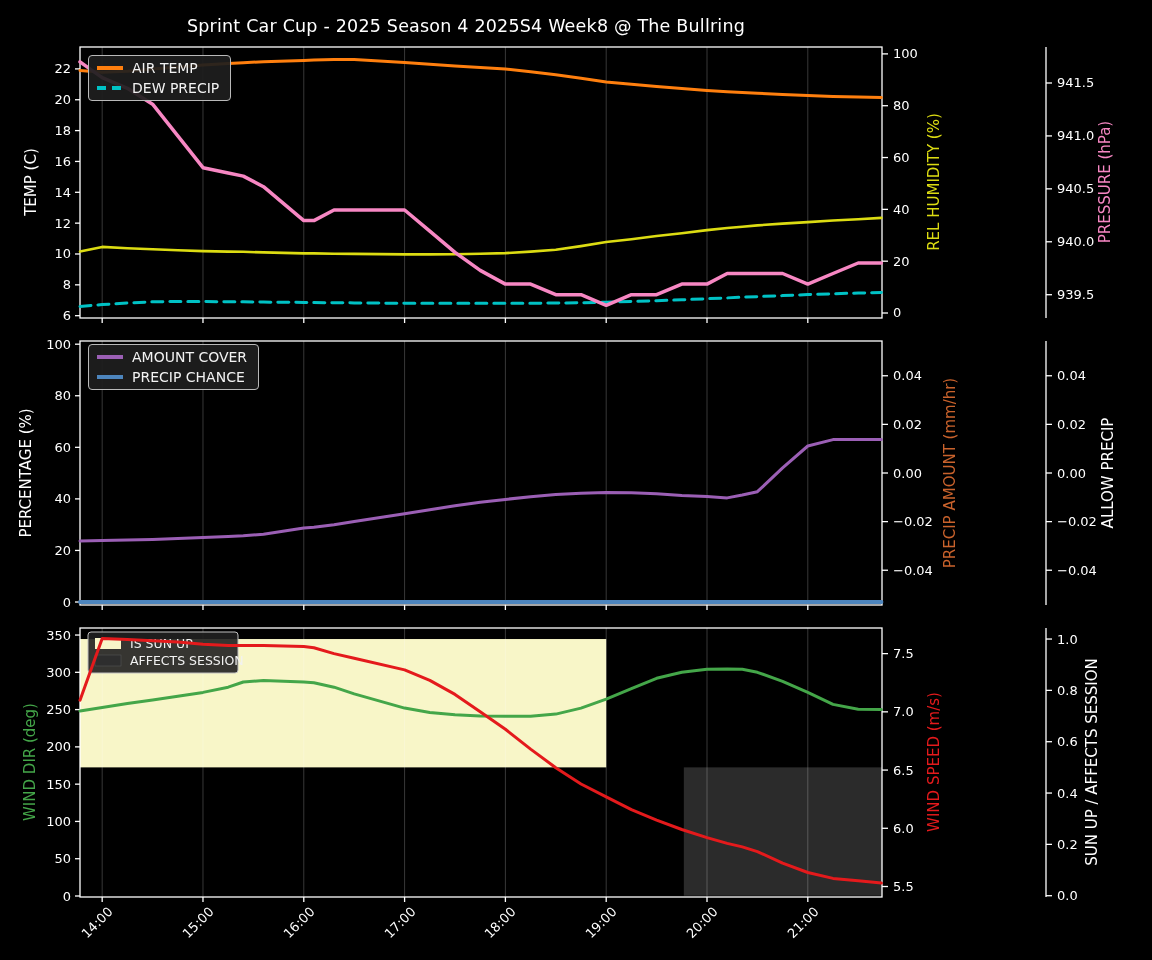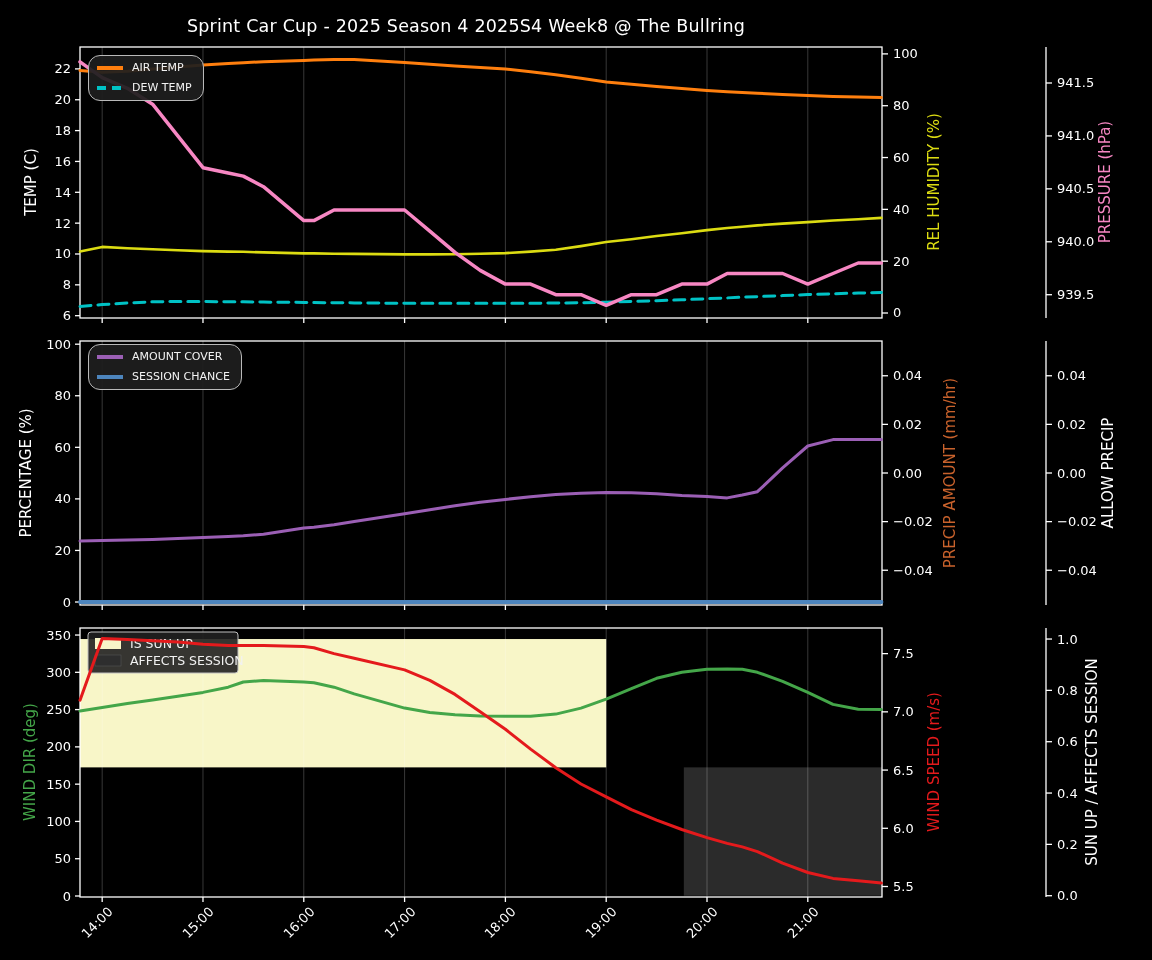--- a/index.html
+++ b/index.html
@@ -6,22 +6,22 @@
   body{width:1152px;height:960px;position:relative;overflow:hidden;
        font-family:"DejaVu Sans","Liberation Sans",sans-serif;color:#fff;}
   svg{position:absolute;left:0;top:0;}
   #svg-base{z-index:1;}
   #svg-lines{z-index:3;}
   .title{position:absolute;top:16px;left:0;width:932px;text-align:center;
          font-size:17.5px;color:#fff;z-index:4;letter-spacing:.2px;}
   .axlabel{position:absolute;font-size:15px;white-space:nowrap;z-index:4;
            transform:translate(-50%,-50%) rotate(-90deg);}
   .legend{position:absolute;z-index:5;background:rgba(30,30,30,.93);
-          border:1px solid #b9b9b9;border-radius:12px;padding:5px 11px 5px 8px;
-          display:flex;flex-direction:column;gap:6px;font-size:11px;color:#f2f2f2;}
+          border:1px solid #b9b9b9;border-radius:4px;padding:5px 11px 5px 8px;
+          display:flex;flex-direction:column;gap:6px;font-size:14px;color:#f2f2f2;}
   .lrow{display:flex;align-items:center;gap:9px;line-height:14px;}
   .sw{width:26px;height:3.5px;display:inline-block;flex:0 0 26px;}
   #xticks{position:absolute;left:0;top:0;width:1152px;height:960px;z-index:4;pointer-events:none;}
   .xtick{position:absolute;font-size:13px;color:#fff;white-space:nowrap;
          transform-origin:100% 0;transform:translateX(-100%) rotate(-45deg);}
 </style>
 </head>
 <body>
 
 <svg id="svg-base" width="1152" height="960">
@@ -225,32 +225,32 @@
 <div class="axlabel" style="left: 934px; top: 762px; color: rgb(228, 26, 28);">WIND SPEED (m/s)</div>
 <div class="axlabel" style="left: 1092px; top: 762px; color: rgb(255, 255, 255);">SUN UP / AFFECTS SESSION</div>
 
 <div class="legend" style="left:88px;top:55px">
   <div class="lrow">
     <span class="sw" style="background: rgb(255, 127, 14);"></span>
     <span>AIR TEMP</span>
   </div>
   <div class="lrow">
     <span class="sw" style="background: repeating-linear-gradient(90deg, rgb(0, 194, 197) 0px, rgb(0, 194, 197) 9px, transparent 9px, transparent 15px);"></span>
-    <span>DEW TEMP</span>
+    <span>DEW PRECIP</span>
   </div>
 </div>
 
 <div class="legend" style="left:88px;top:344px">
   <div class="lrow">
     <span class="sw" style="background: rgb(155, 95, 181);"></span>
     <span>AMOUNT COVER</span>
   </div>
   <div class="lrow">
     <span class="sw" style="background: rgb(77, 133, 189);"></span>
-    <span>SESSION CHANCE</span>
+    <span>PRECIP CHANCE</span>
   </div>
 </div>
 
 <div id="xticks">
     <span class="xtick" style="left: 105.177px; top: 904px;">14:00</span>
     <span class="xtick" style="left: 205.981px; top: 904px;">15:00</span>
     <span class="xtick" style="left: 306.786px; top: 904px;">16:00</span>
     <span class="xtick" style="left: 407.59px; top: 904px;">17:00</span>
     <span class="xtick" style="left: 508.395px; top: 904px;">18:00</span>
     <span class="xtick" style="left: 609.199px; top: 904px;">19:00</span>

